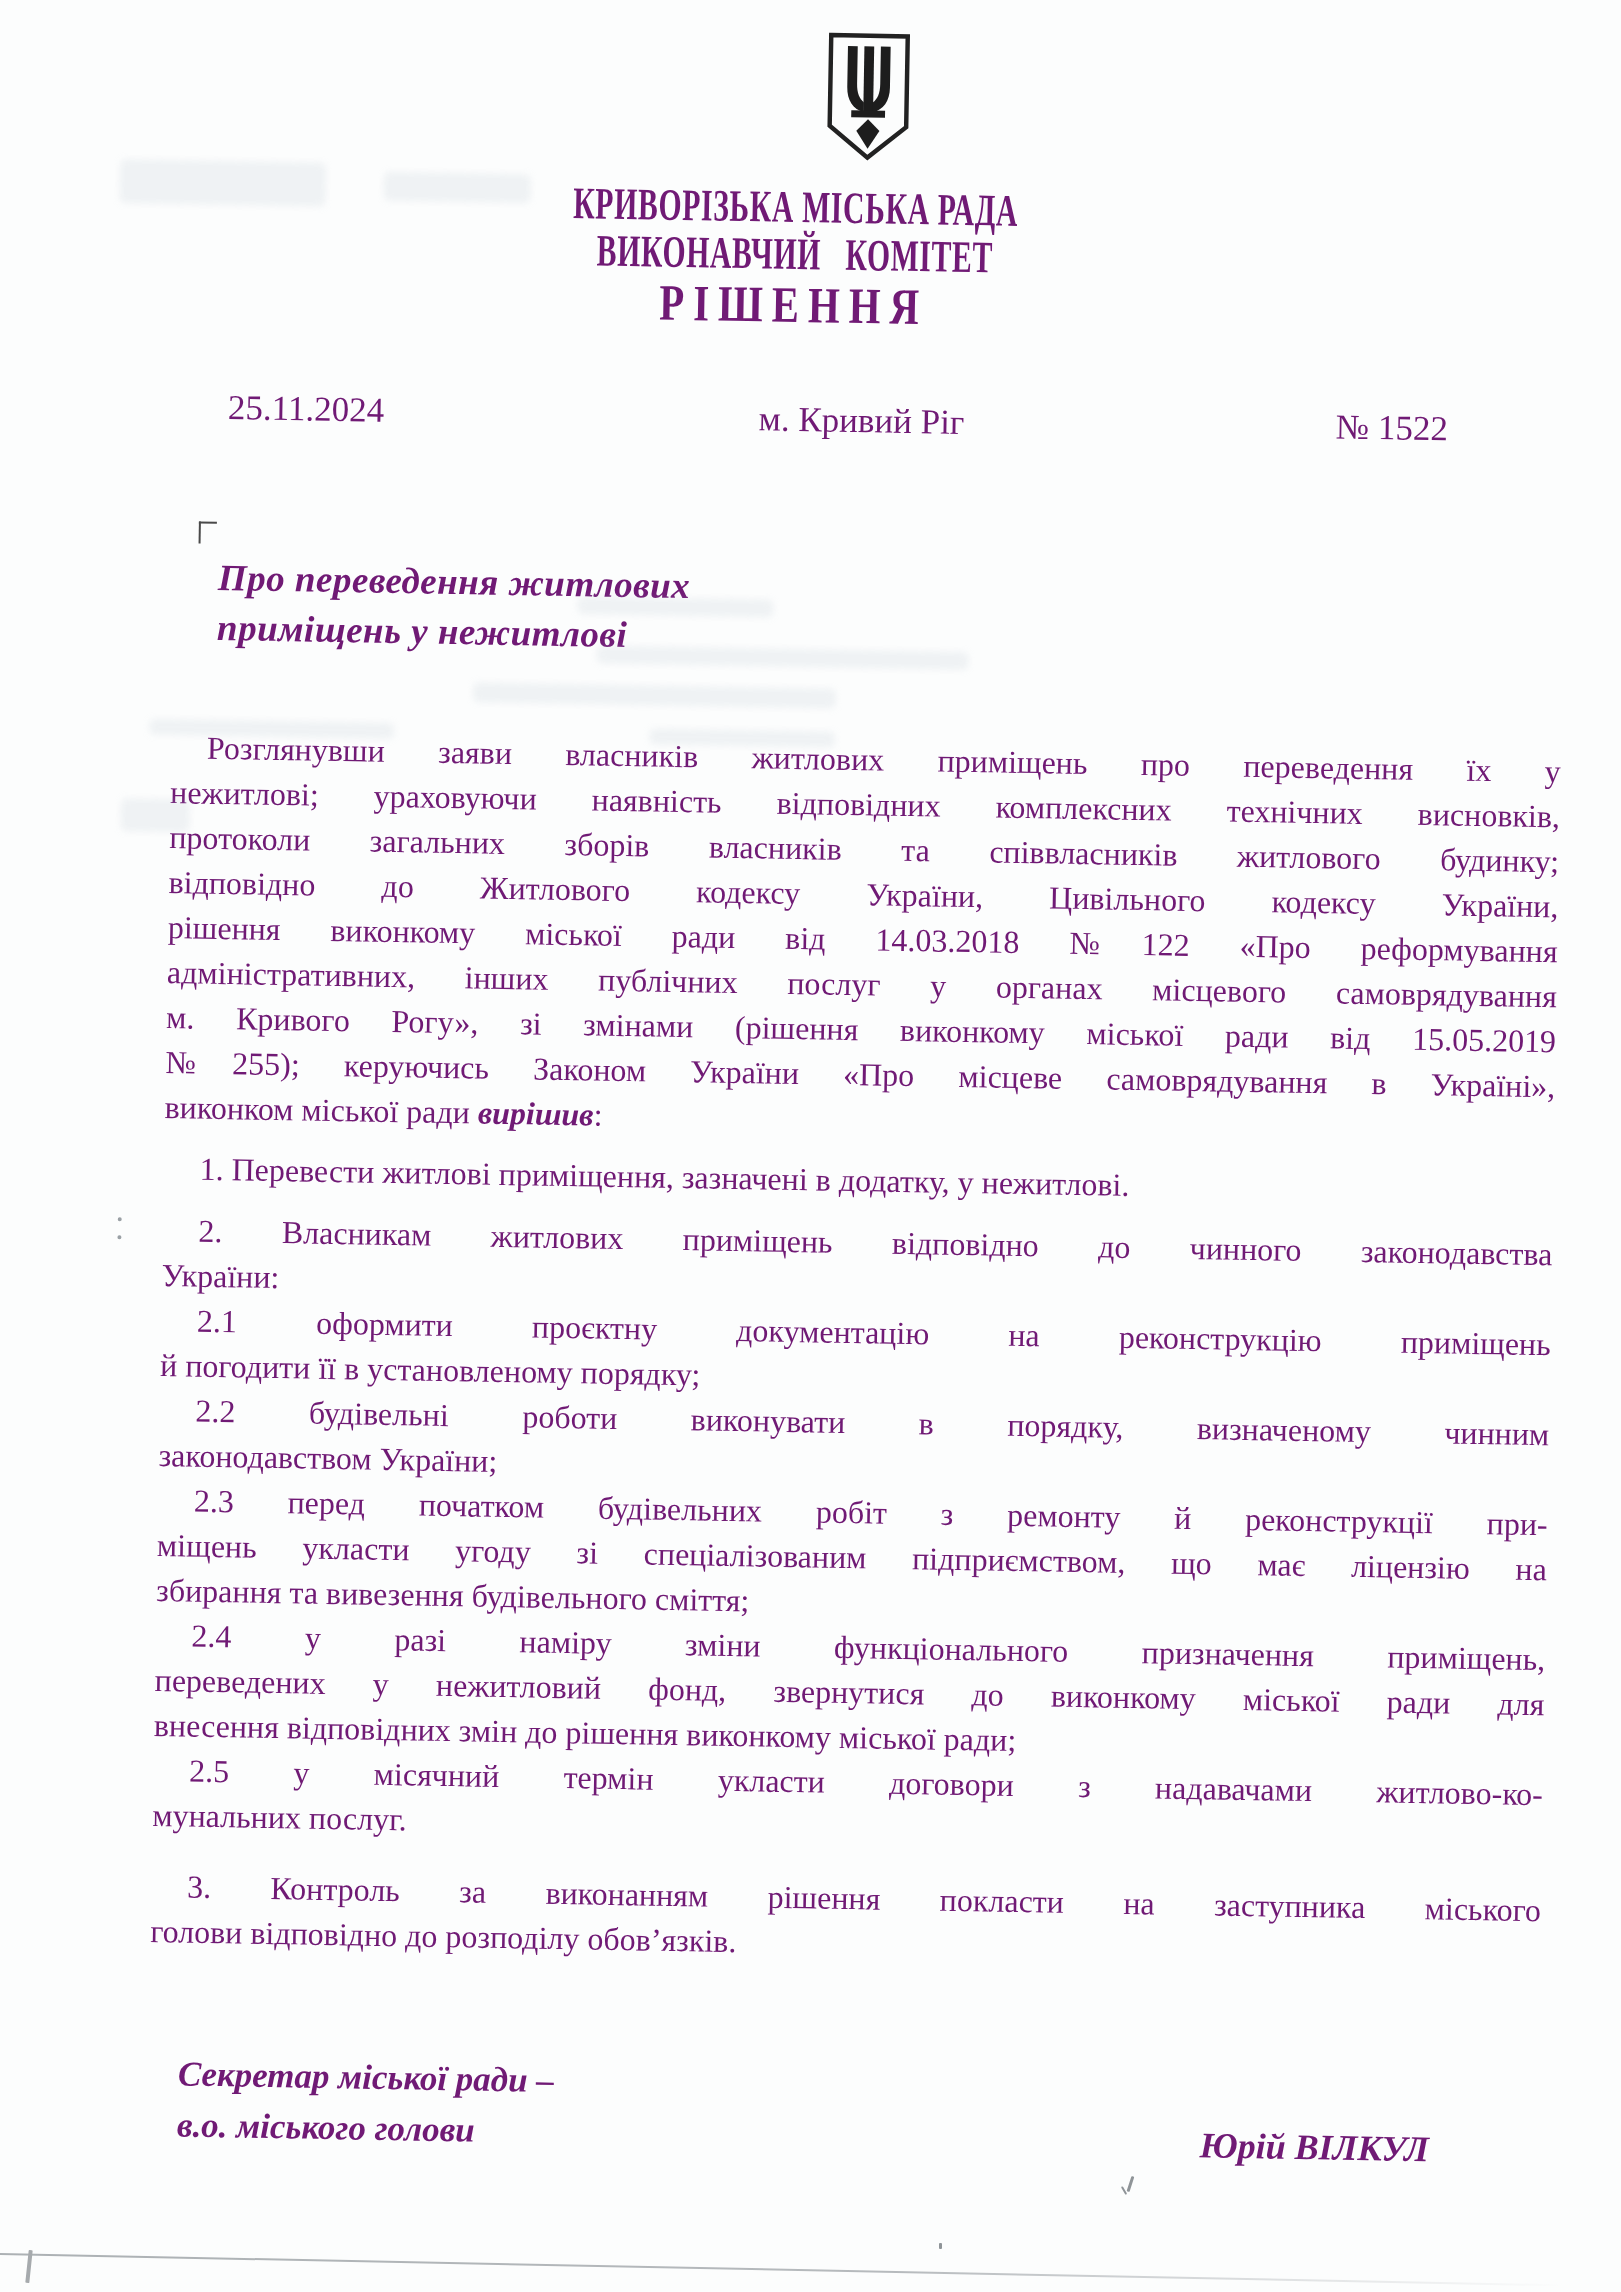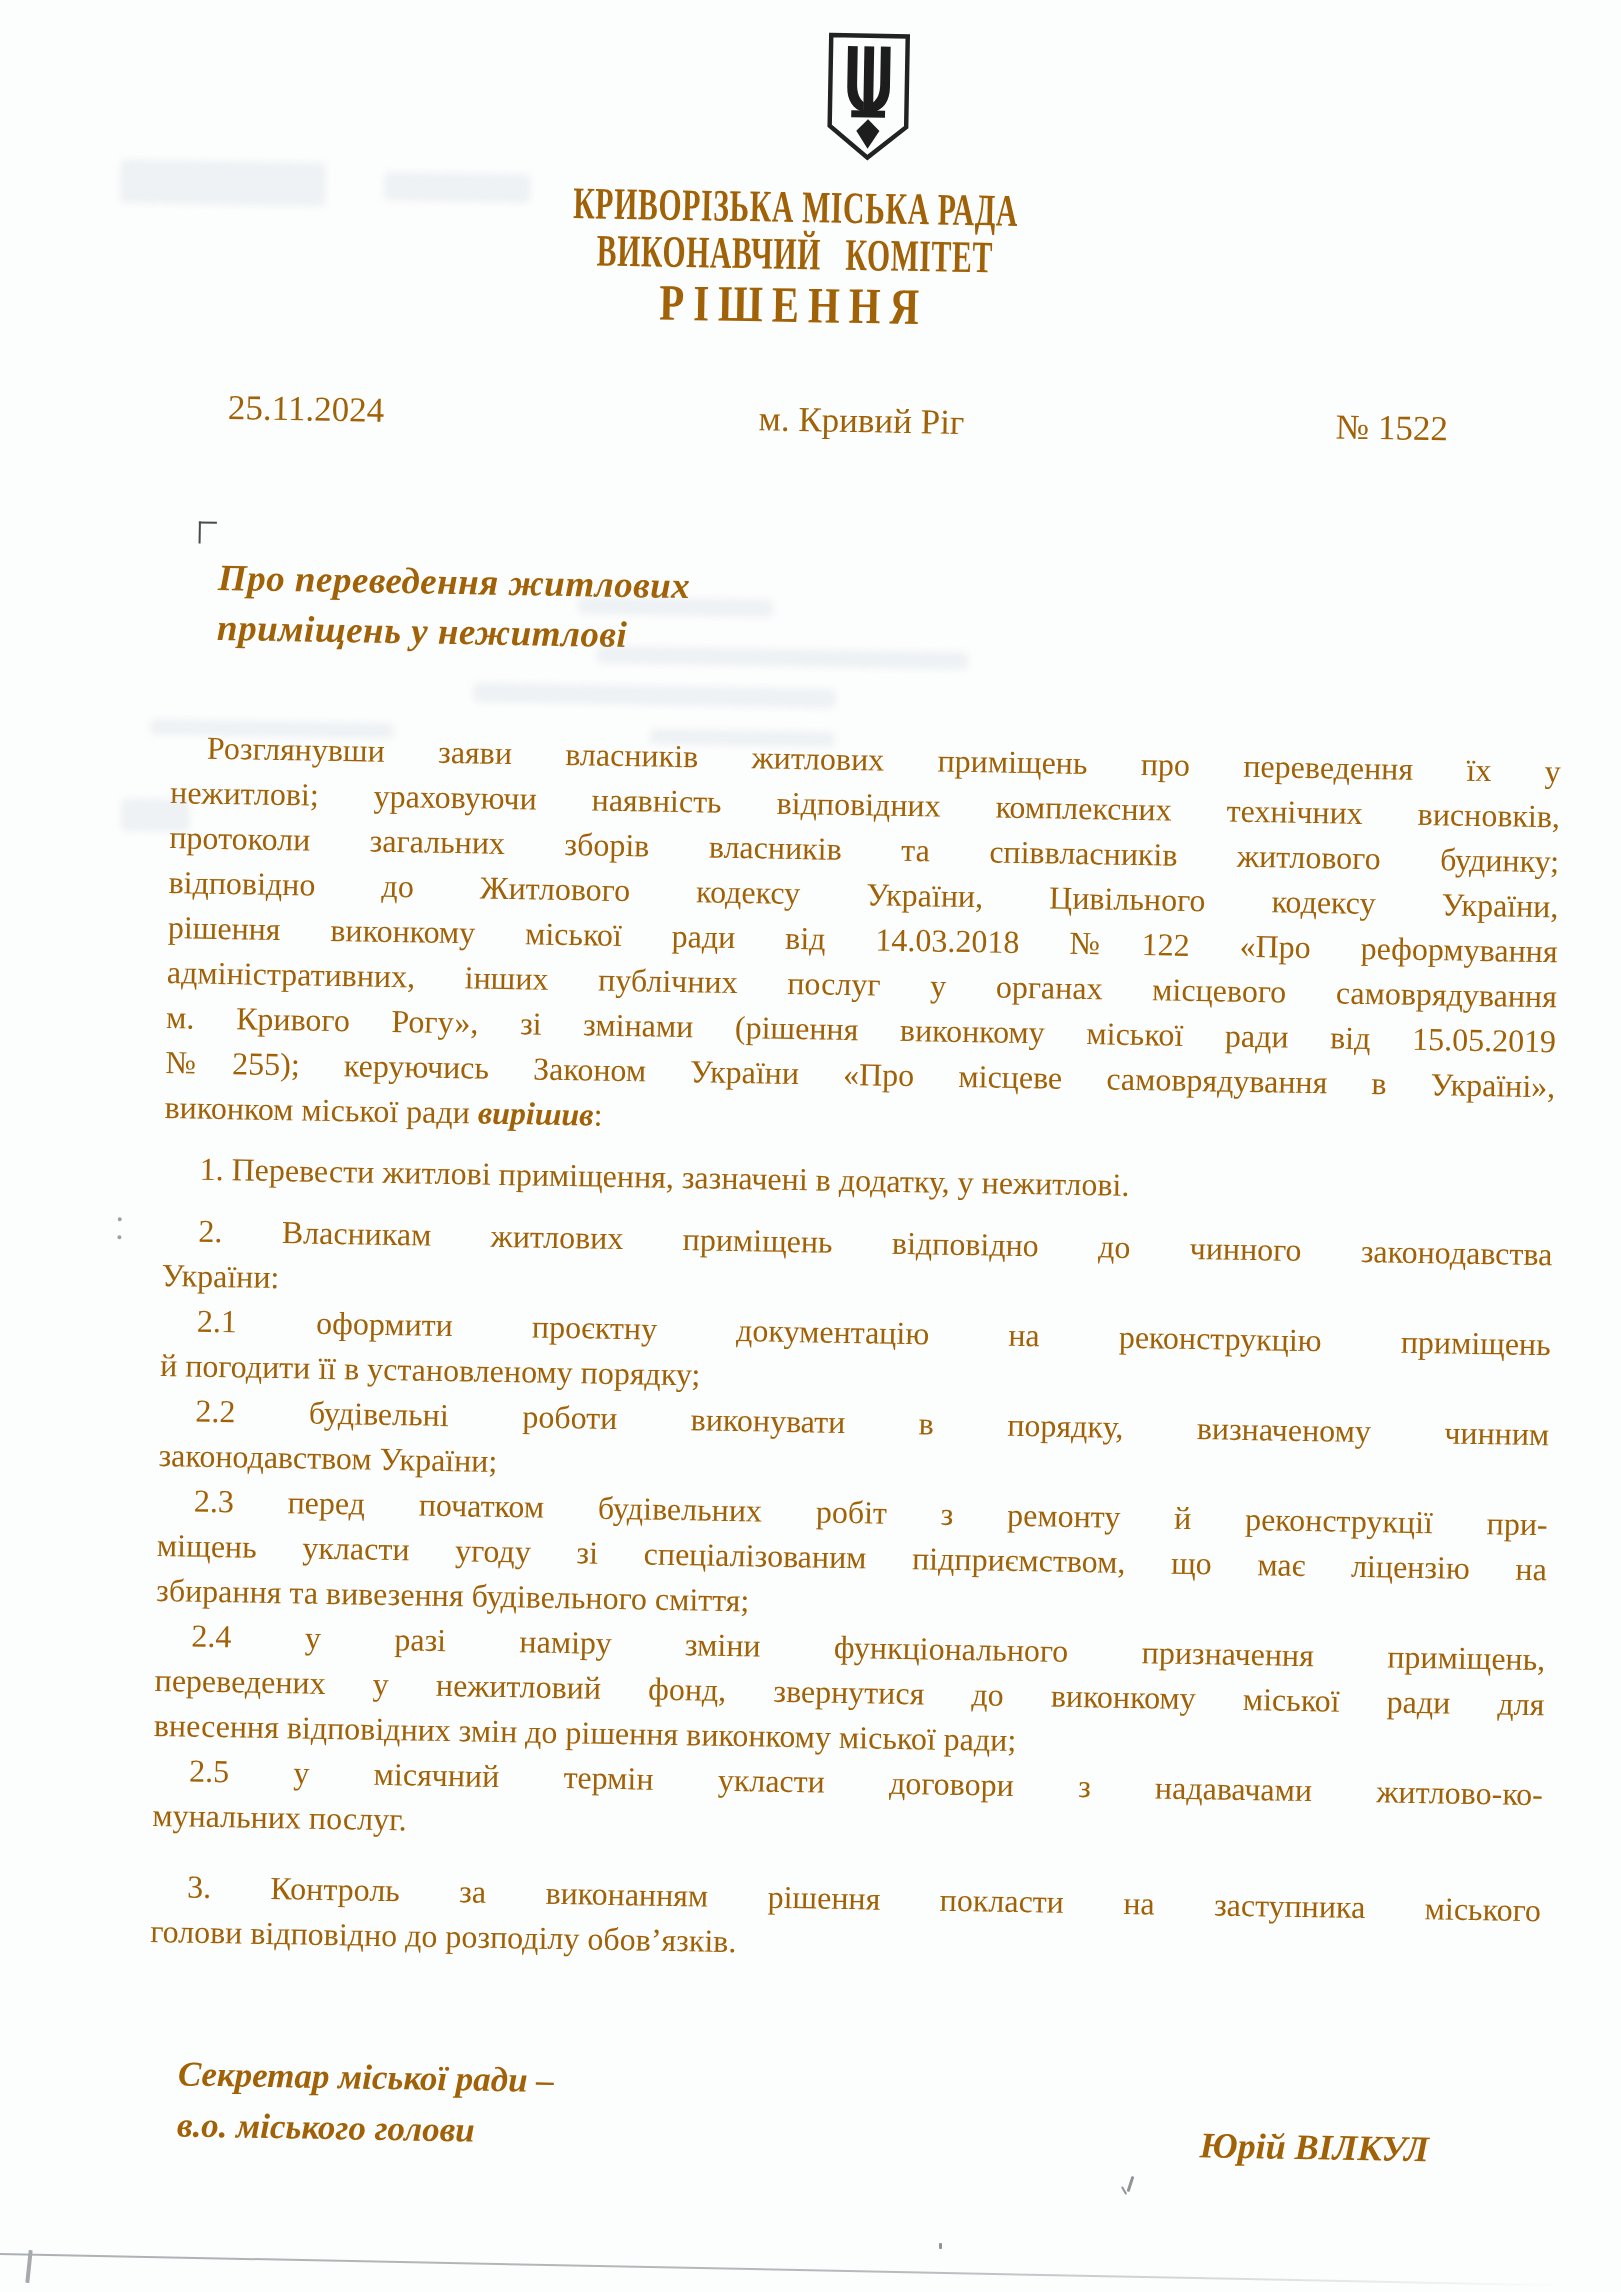--- a/index.html
+++ b/index.html
@@ -4,21 +4,21 @@
 <title>Scanned decision document</title>
 <style>
   html,body{margin:0;padding:0;background:#e9eaeb;}
   .page{
     position:relative;
     width:1621px;height:2293px;
     margin:0 auto;
     background:#fcfdfd;
     overflow:hidden;
     font-family:"Liberation Serif","DejaVu Serif",serif;
-    color:#a16207;
+    color:#701a75;
   }
   .sheet{position:absolute;left:0;top:0;width:1621px;height:2293px;
     transform:rotate(1deg);transform-origin:0 0;}
 
   
   .emblem{position:absolute;left:825px;top:16.7px;width:90px;height:129px;}
   .header-text{position:absolute;left:0;top:169px;width:1598px;text-align:center;}
   .org-name{font-size:45px;font-weight:bold;line-height:49px;white-space:nowrap;}
   .org-name>span{display:inline-block;transform:scaleX(0.66);transform-origin:center;letter-spacing:1px;}
   .org-unit{font-size:45px;font-weight:bold;line-height:45px;white-space:nowrap;}

